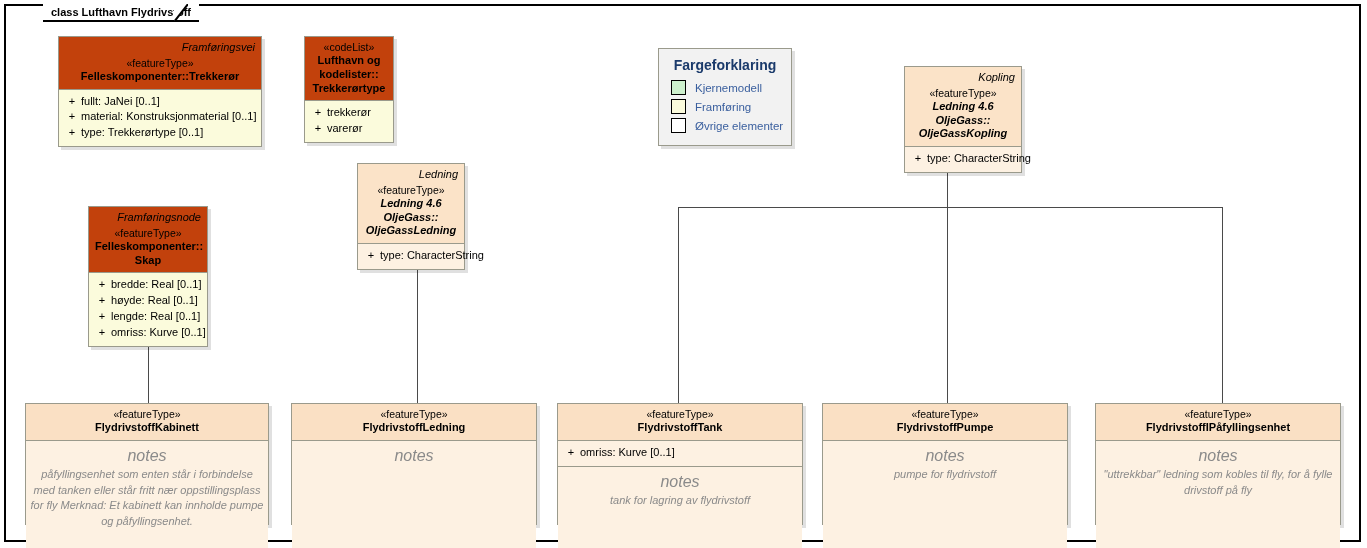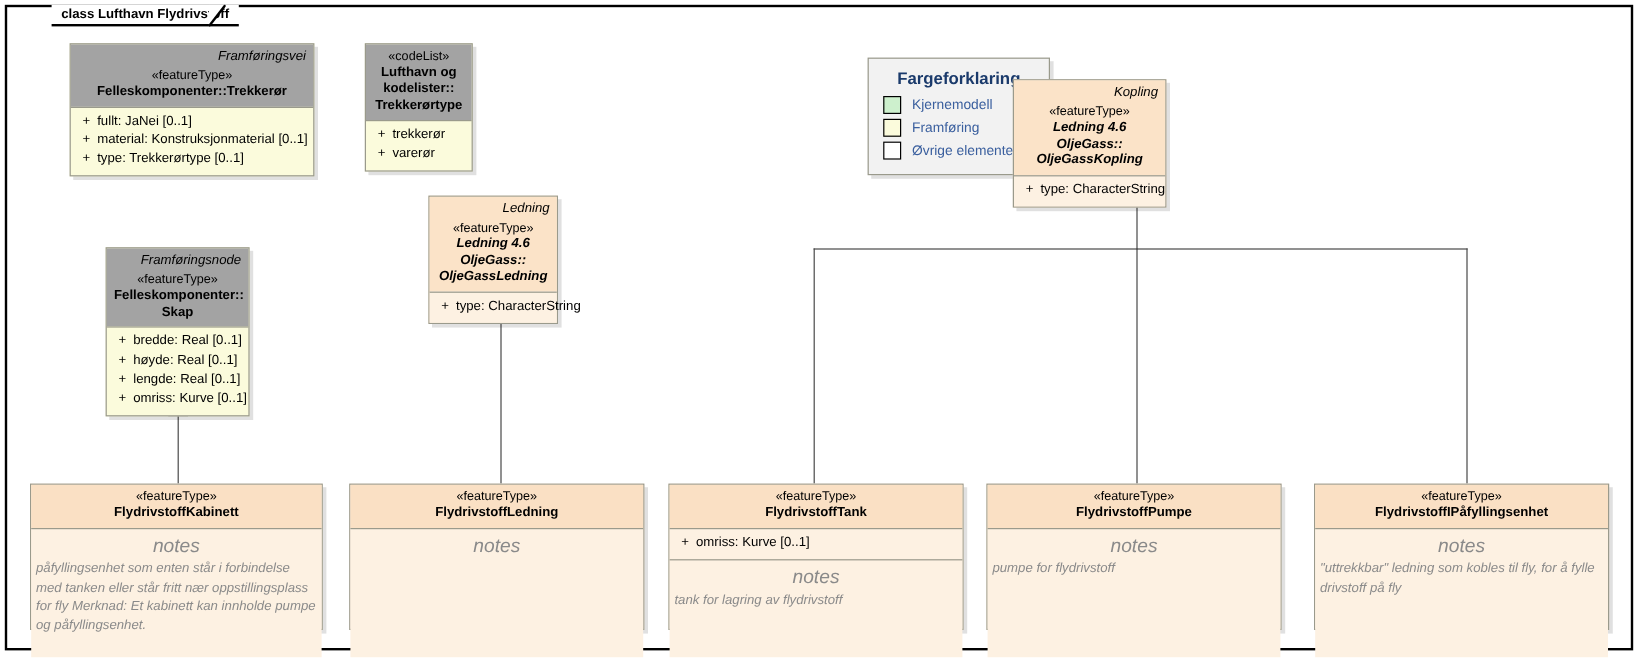--- a/index.html
+++ b/index.html
@@ -116,26 +116,26 @@
     font-style: italic;
     color: #8a8a8a;
     font-size: 16px;
     line-height: 1.4;
   }
   .uml .notes-body {
     font-style: italic;
     color: #8a8a8a;
     font-size: 11px;
     line-height: 1.42;
-    text-align: left;
+    text-align: center;
   }
 
   
   .c-yellow { background: #fbfbdc; }
-  .c-yellow .hdr { background: #a3a3a3; }
+  .c-yellow .hdr { background: #c2410c; }
   .c-peach { background: #fdeedb; }
   .c-peach .hdr { background: #fbe3c8; }
   .c-peach .compartment { background: #fdf1e2; }
   .c-peach-flat { background: #fdf1e2; }
   .c-peach-flat .hdr { background: #fae0c4; }
   .c-peach-flat .compartment { background: #fdf1e2; }
 
   
   #legend {
     position: absolute;
@@ -254,37 +254,37 @@
         <span class="vis">+</span>
         <span>trekkerør</span>
       </div>
       <div class="attr">
         <span class="vis">+</span>
         <span>varerør</span>
       </div>
     </div>
   </div>
 
-  <div id="legend" style="left:723px; top:48px; width:152px;">
+  <div id="legend" style="left:658px; top:48px; width:134px;">
     <div class="legend-title">Fargeforklaring</div>
     <div class="legend-row">
       <span class="swatch" style="background:#cdf0cd;"></span>
       <span class="legend-label">Kjernemodell</span>
     </div>
     <div class="legend-row">
       <span class="swatch" style="background:#fbfbdc;"></span>
       <span class="legend-label">Framføring</span>
     </div>
     <div class="legend-row">
       <span class="swatch" style="background:#ffffff;"></span>
       <span class="legend-label">Øvrige elementer</span>
     </div>
   </div>
 
-  <div class="uml c-peach" style="left:844px; top:66px; width:128px;">
+  <div class="uml c-peach" style="left:904px; top:66px; width:118px;">
     <div class="hdr">
       <div class="tagtext">Kopling</div>
       <div class="stereo">«featureType»</div>
       <div class="cname abstract">Ledning 4.6 OljeGass::</div>
       <div class="cname abstract">OljeGassKopling</div>
     </div>
     <div class="compartment">
       <div class="attr">
         <span class="vis">+</span>
         <span>type: CharacterString</span>

